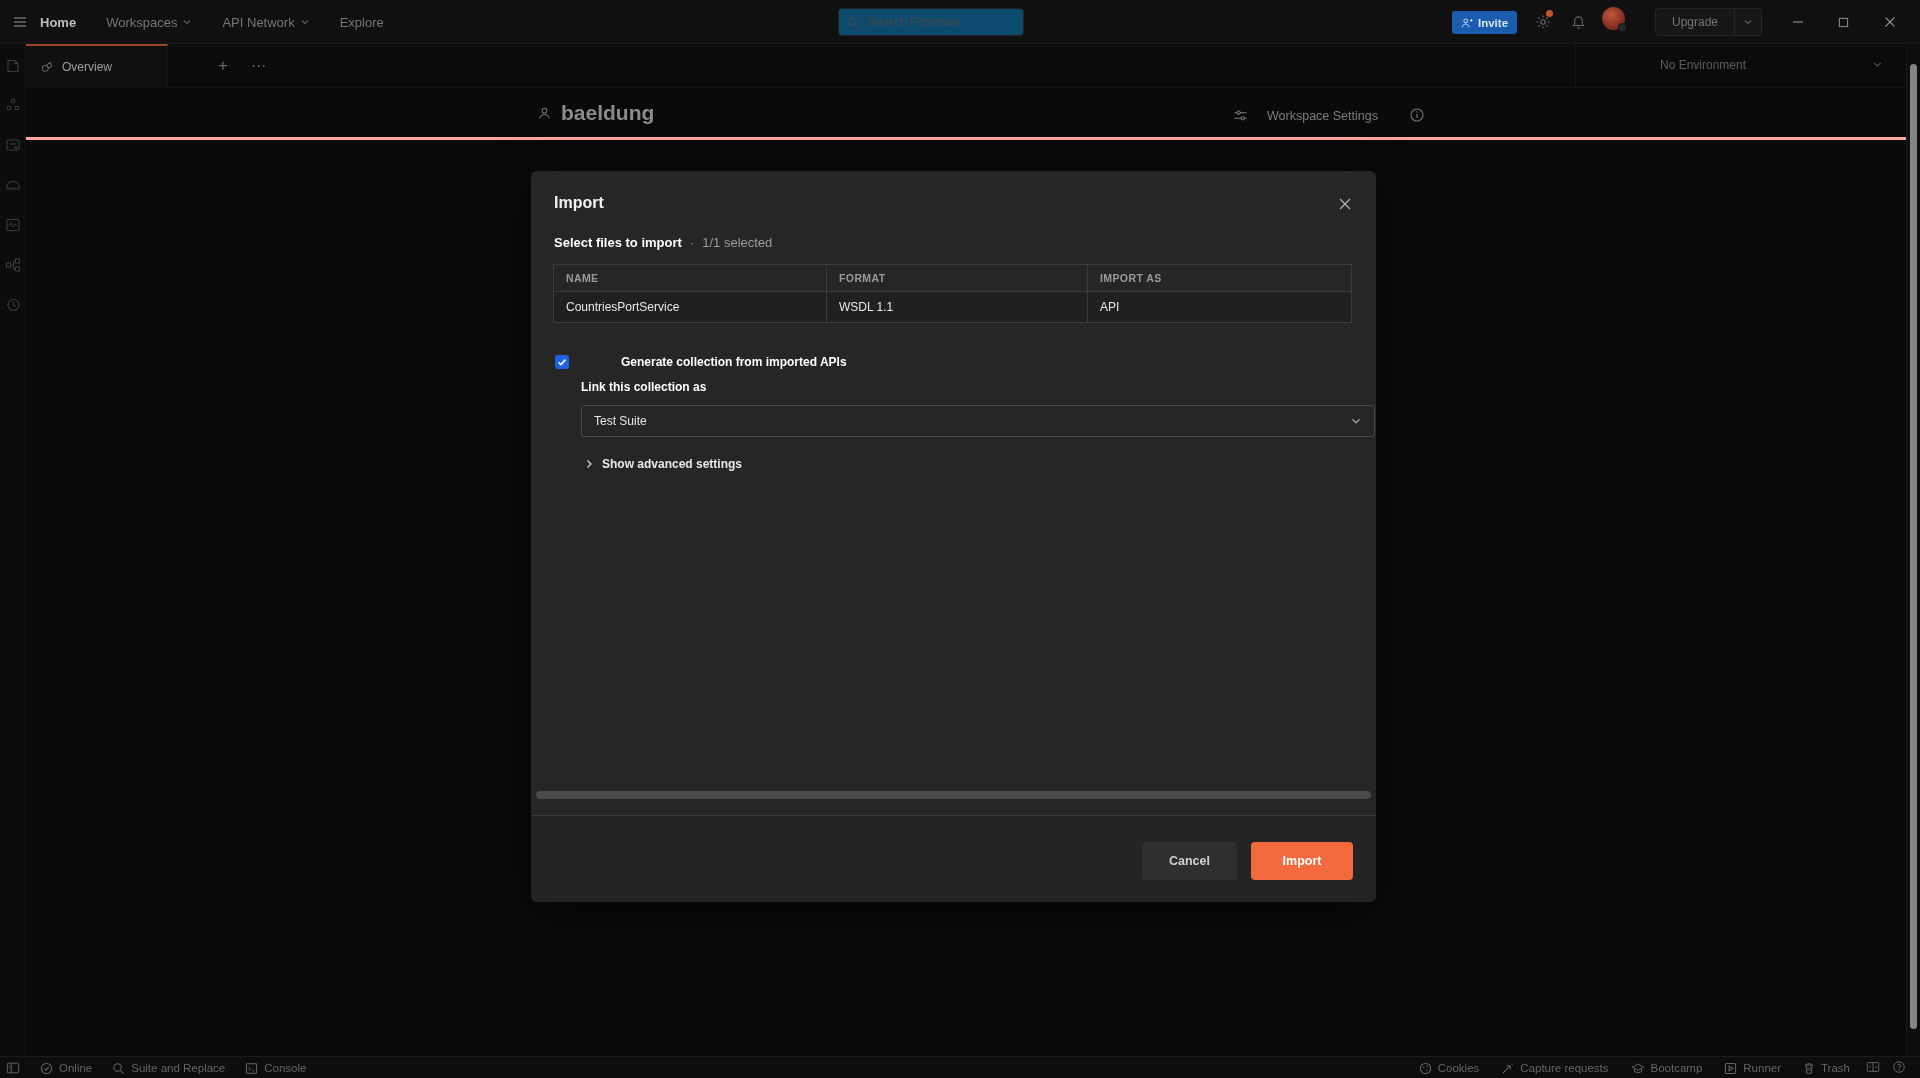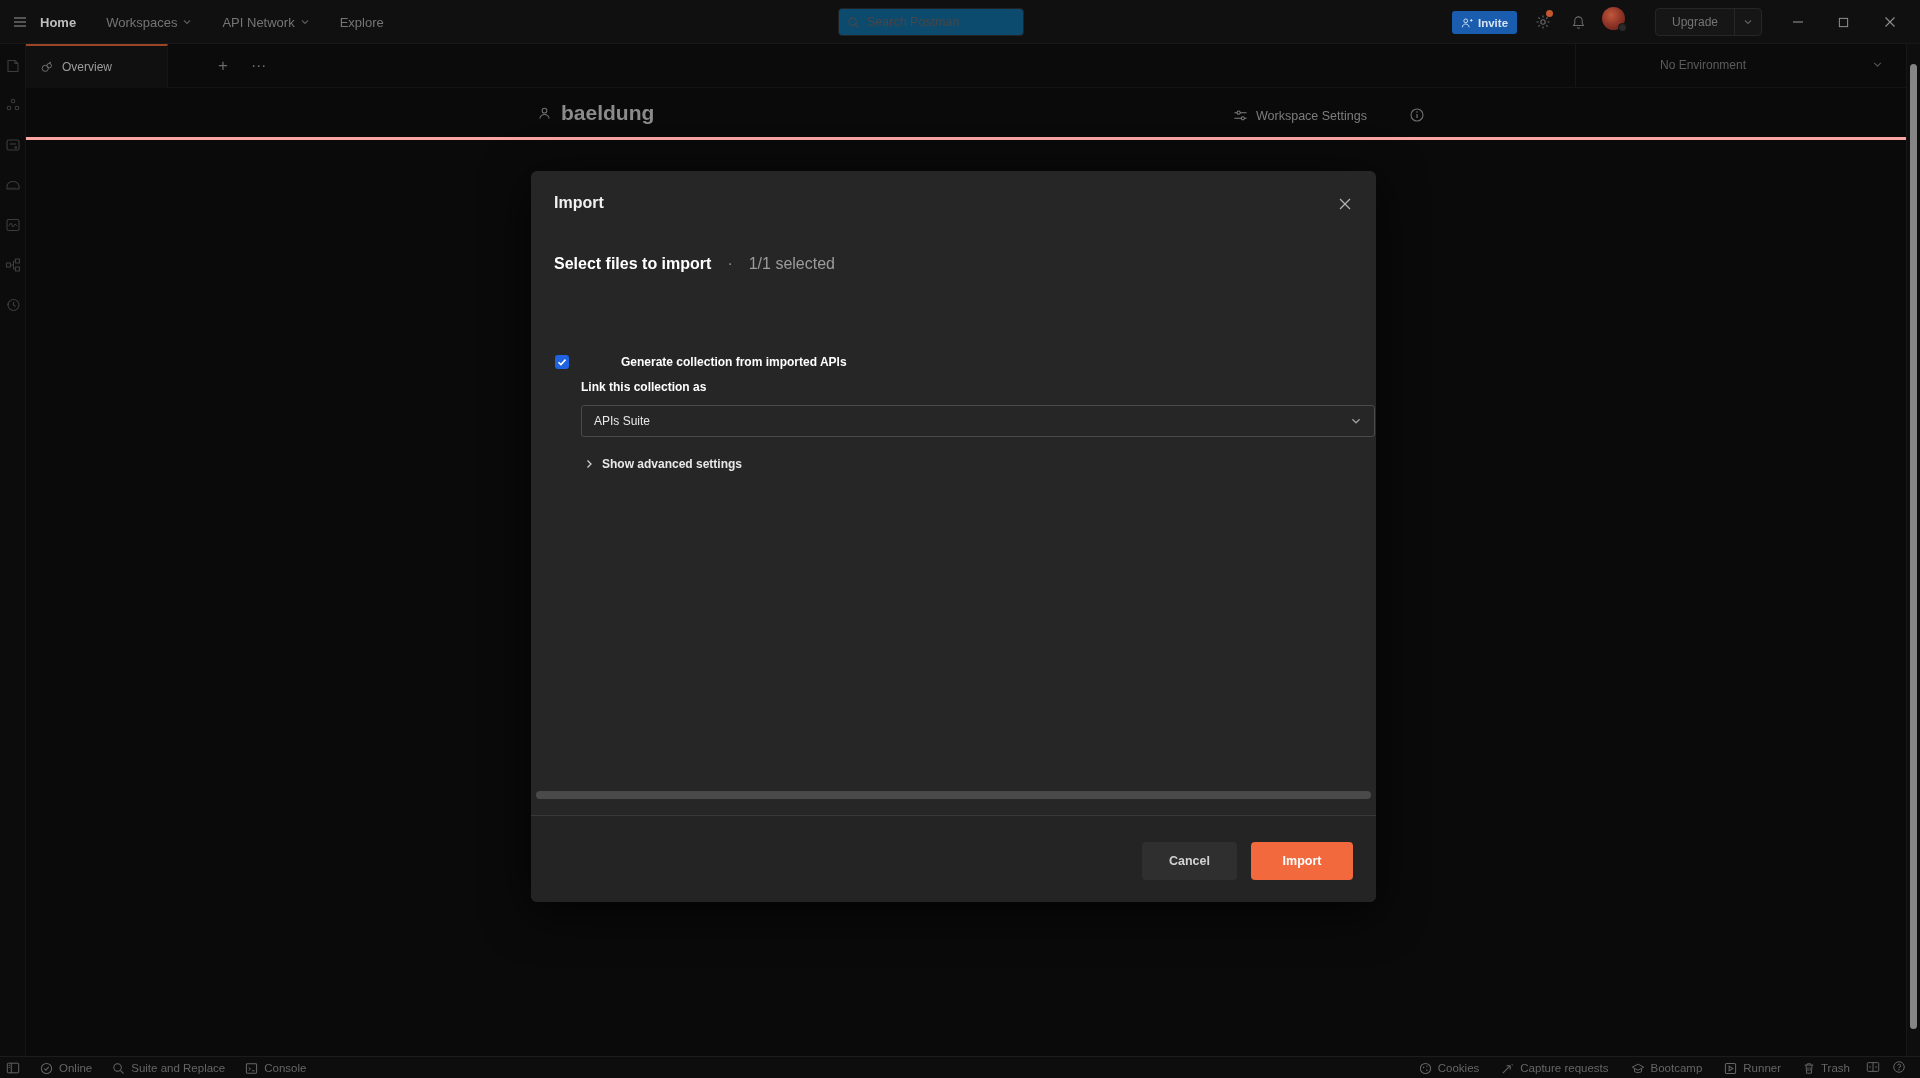--- a/index.html
+++ b/index.html
@@ -48,28 +48,28 @@
 
   
   .right-strip { position:absolute; right:0; top:44px; width:14px; height:1012px; background:#0e0e0e; border-left:1px solid #171717; }
   .right-thumb { position:absolute; right:3px; top:20px; width:7px; height:965px; border-radius:4px; background:#858585; cursor:pointer; }
 
   
   .ws-header { position:absolute; left:26px; top:88px; width:1880px; height:52px; border-bottom:3px solid #fca5a5; }
   .ws-title-wrap { position:absolute; left:511px; top:13px; display:flex; align-items:center; gap:9px; }
   .ws-title-wrap .person { color:#6f6f6f; }
   .ws-title { font-size:21px; font-weight:700; color:#8b8b8b; }
-  .ws-settings { position:absolute; left:1207px; top:20px; display:flex; align-items:center; gap:8px; color:#7d7d7d; font-size:12.5px; cursor:pointer; }
+  .ws-settings { position:absolute; left:1207px; top:20px; display:flex; align-items:center; gap:19px; color:#7d7d7d; font-size:12.5px; cursor:pointer; }
   .ws-info { position:absolute; left:1383px; top:19px; color:#6f6f6f; cursor:pointer; }
 
   
   .modal { position:absolute; left:531px; top:171px; width:845px; height:731px; background:#262626; border-radius:6px; box-shadow:0 10px 48px rgba(0,0,0,.75); }
   .modal-title { position:absolute; left:23px; top:23px; font-size:16px; font-weight:700; color:#f2f2f2; }
   .modal-close { position:absolute; right:20px; top:22px; width:22px; height:22px; display:flex; align-items:center; justify-content:center; color:#b5b5b5; cursor:pointer; }
-  .modal-sub { position:absolute; left:23px; top:64px; display:flex; align-items:center; gap:16px; font-size:16px;margin-top:20px; }
+  .modal-sub { position:absolute; left:23px; top:64px; display:flex; align-items:center; gap:8px; font-size:13px; }
   .modal-sub .b { font-weight:700; color:#ffffff; }
   .modal-sub .sep { color:#8a8a8a; }
   .modal-sub .cnt { color:#9c9c9c; }
 
   .imp-table { position:absolute; left:22px; top:93px; width:798px; border-collapse:collapse; table-layout:fixed; }
   .imp-table th { border:1px solid #3c3c3c; height:27px; text-align:left; padding:0 12px; font-size:10.5px; font-weight:700; letter-spacing:.4px; color:#9b9b9b; background:#262626; }
   .imp-table td { border:1px solid #3c3c3c; height:31px; padding:0 12px; font-size:12px; color:#e8e8e8; background:#202020; }
   .imp-table tr { cursor:pointer; }
 
   .chk-row { position:absolute; left:24px; top:184px; display:flex; align-items:center; gap:12px; cursor:pointer; }
@@ -317,34 +317,55 @@
           <path d="M2 2l10 10M12 2L2 12" stroke="currentColor" stroke-width="1.2"></path>
         </svg>
     </div>
 
     <div class="modal-sub">
       <span class="b">Select files to import</span>
       <span class="sep">·</span>
       <span class="cnt">1/1 selected</span>
     </div>
 
+    <table class="imp-table">
+      <colgroup>
+          <col style="width:273px">
+          <col style="width:261px">
+          <col style="width:264px">
+        </colgroup>
+      <thead>
+        <tr>
+          <th>NAME</th>
+          <th>FORMAT</th>
+          <th>IMPORT AS</th>
+        </tr>
+      </thead>
+      <tbody>
+        <tr>
+          <td>CountriesPortService</td>
+          <td>WSDL 1.1</td>
+          <td>API</td>
+        </tr>
+      </tbody>
+    </table>
 
     <div class="chk-row">
       <span class="checkbox">
         <svg width="10" height="10" viewBox="0 0 10 10">
             <path d="M1.5 5.2l2.4 2.4 4.6-5" fill="none" stroke="#ffffff" stroke-width="1.6"></path>
           </svg>
       </span>
       <span class="chk-label">Generate collection from imported APIs</span>
     </div>
 
     <div class="link-label">Link this collection as</div>
 
     <div class="select">
-      <span class="val">APIs Suite</span>
+      <span class="val">Test Suite</span>
       <span class="chev">
           <svg width="12" height="12" viewBox="0 0 10 10">
             <path d="M2 3.5l3 3 3-3" fill="none" stroke="currentColor" stroke-width="1.1"></path>
           </svg>
         </span>
     </div>
 
     <div class="advanced">
       <span class="chev">
           <svg width="10" height="10" viewBox="0 0 10 10">

